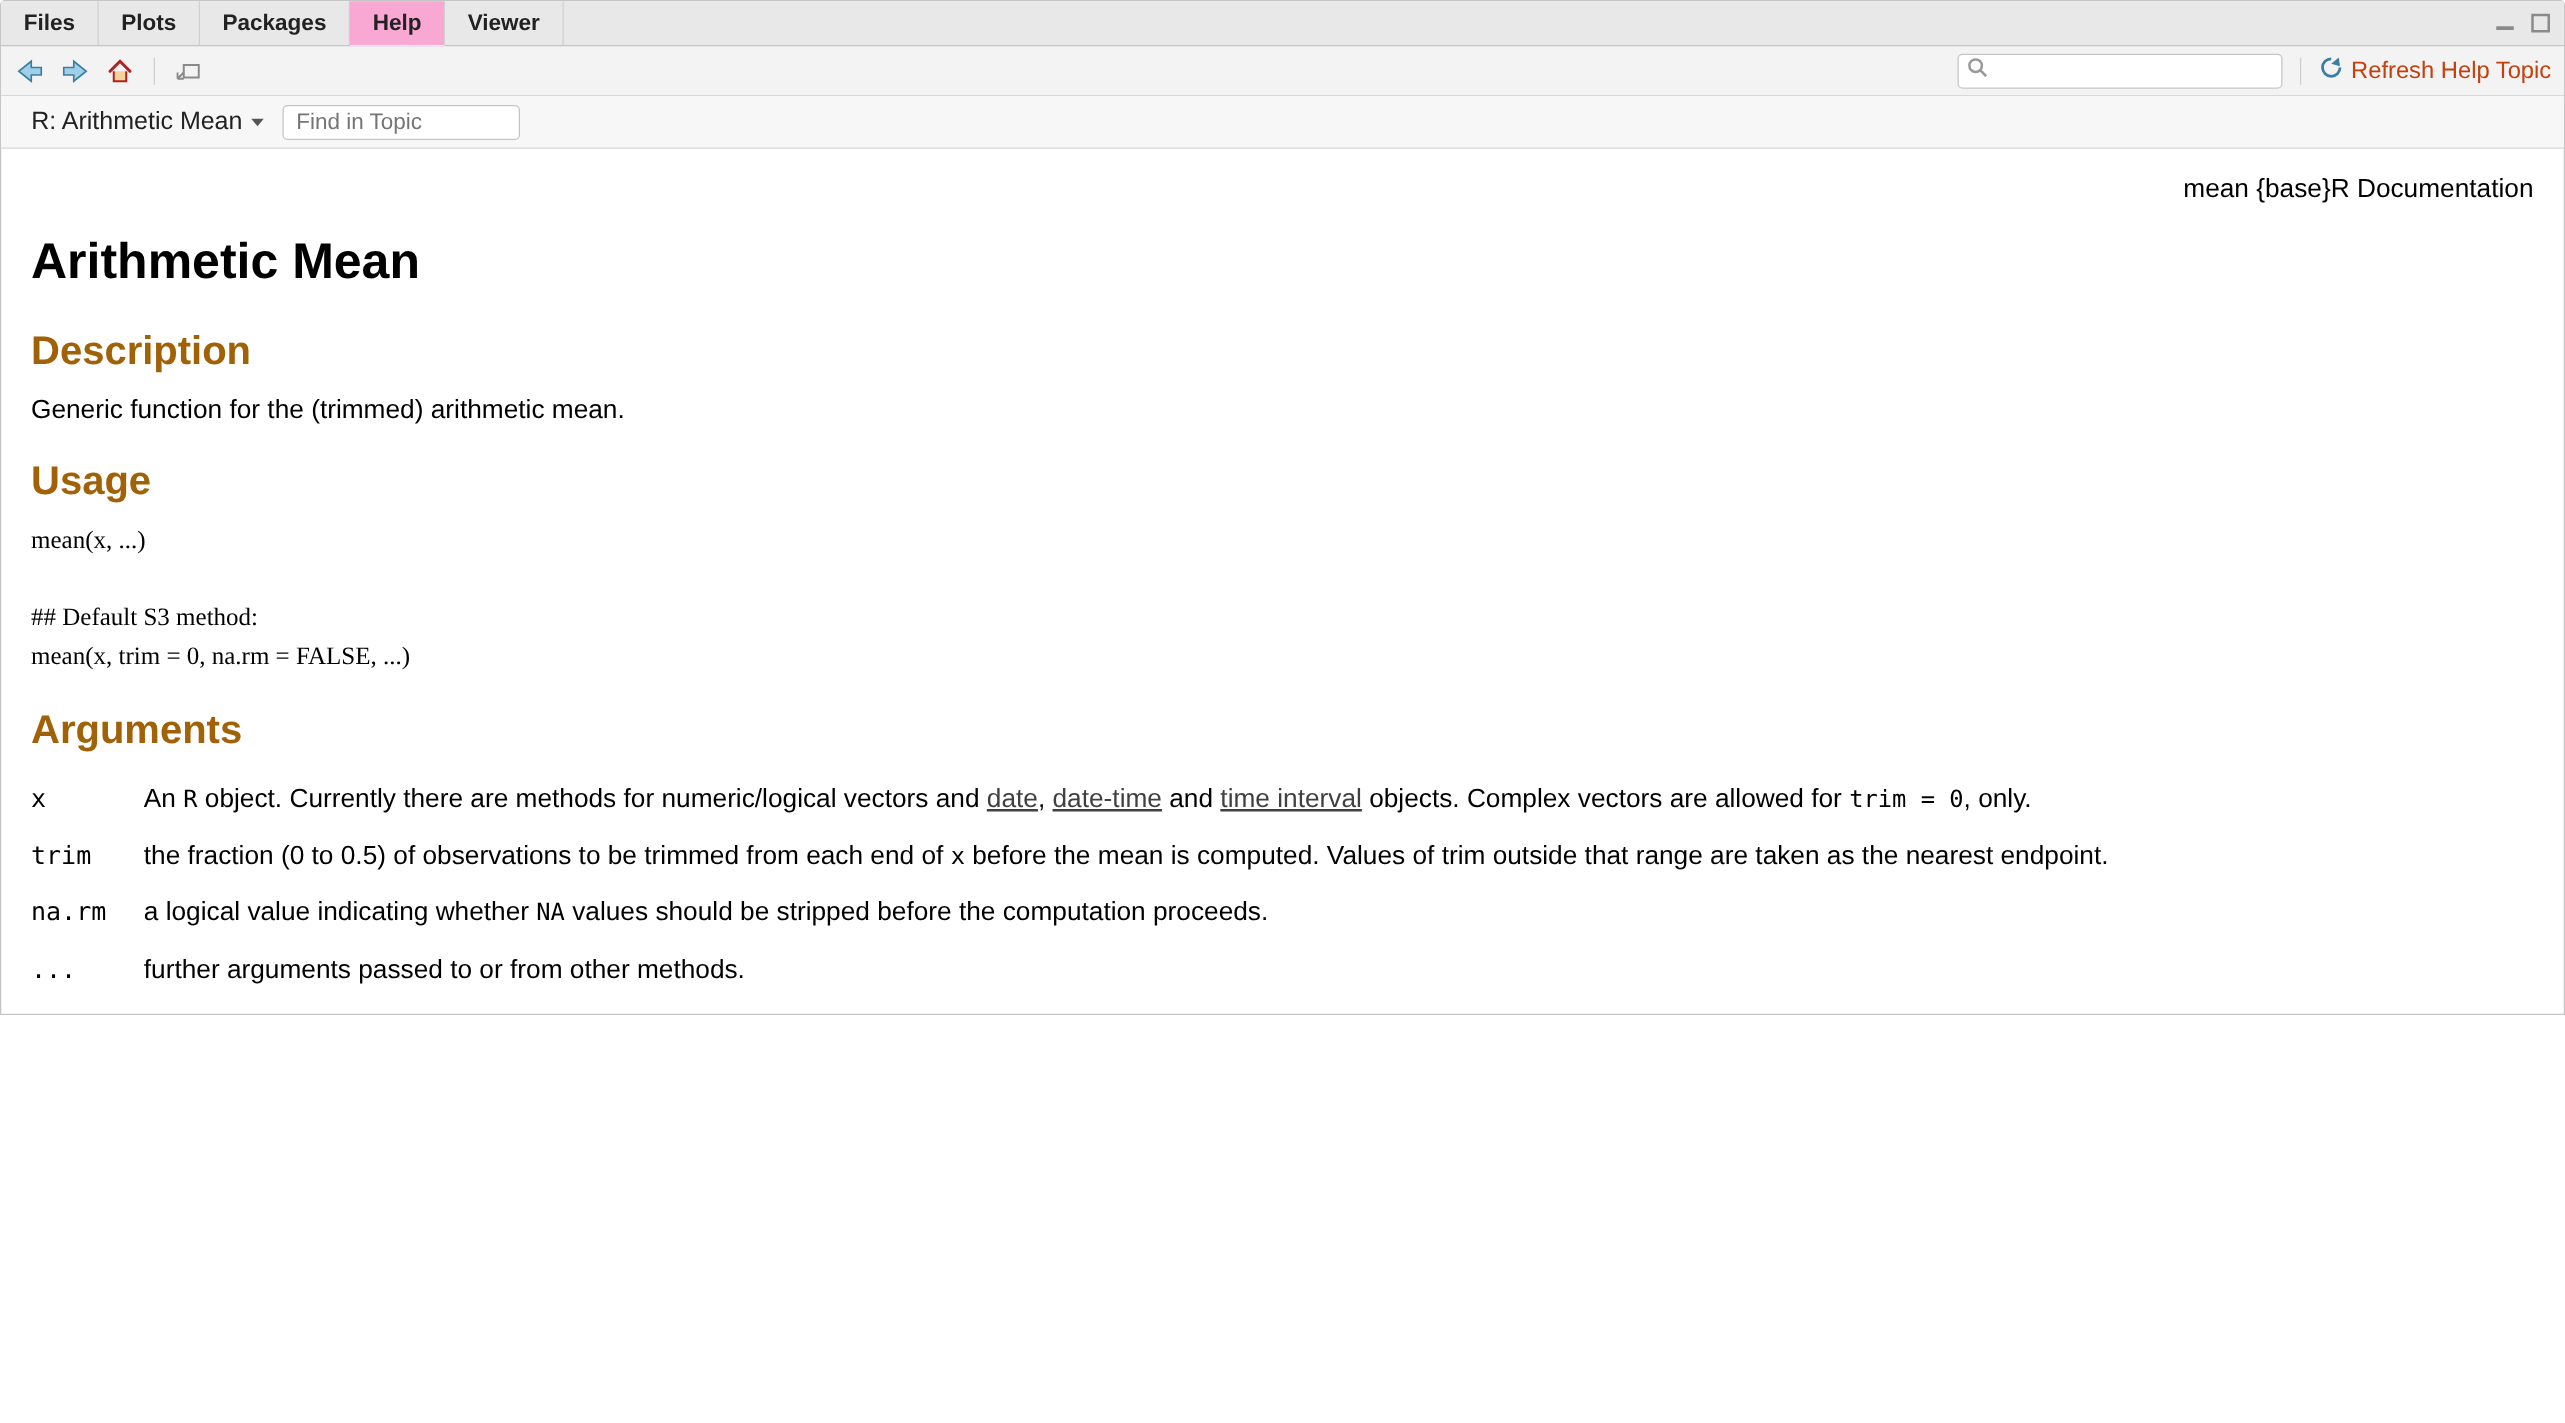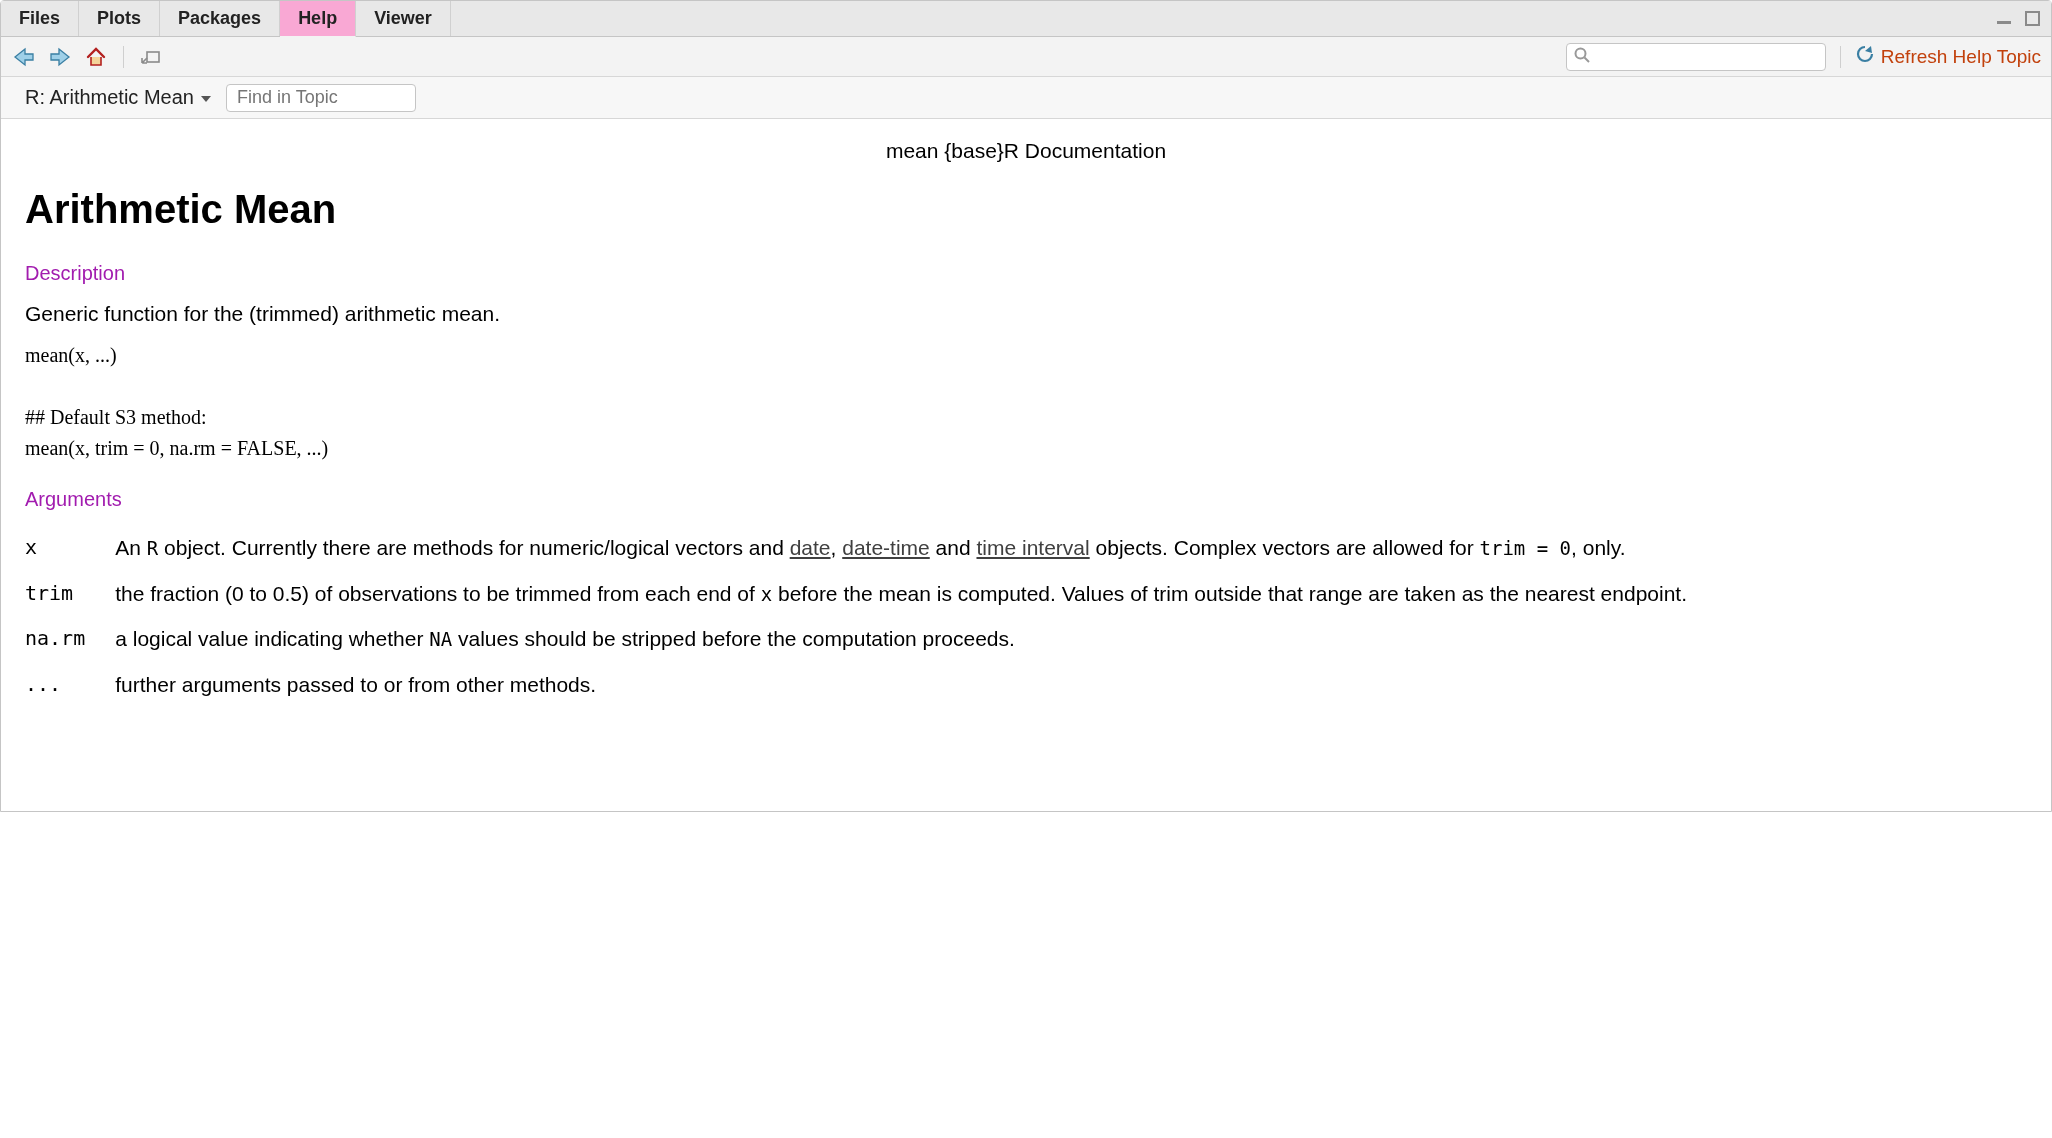--- a/index.html
+++ b/index.html
@@ -23,23 +23,23 @@
     .toolbar .search-box svg { flex: 0 0 auto; }
     .toolbar .search-box input { border: none; outline: none; font-size: 15px; width: 100%; padding-left: 6px; background: transparent; }
     .toolbar .refresh { display: flex; align-items: center; gap: 6px; font-size: 19px; color: #c2410c; cursor: pointer; }
 
     .subbar { display: flex; align-items: center; height: 42px; background: #f7f7f7; border-bottom: 1px solid #d7d7d7; padding: 0 24px; gap: 14px; }
     .subbar .topic { font-size: 20px; color: #222; display: flex; align-items: center; gap: 6px; cursor: pointer; }
     .subbar .find { border: 1px solid #c5c5c5; border-radius: 4px; height: 28px; padding: 0 10px; font-size: 18px; color: #ef4444; background: #fff; outline: none; width: 190px; }
 
     
     .doc { padding: 20px 24px 40px 24px; height: calc(100% - 36px - 40px - 42px); overflow: auto; font-family: "Helvetica Neue", Helvetica, Arial, sans-serif; }
-    .doc-headerline { display: flex; justify-content: center; font-size: 21px; color: #000; margin-bottom: 24px; }
+    .doc-headerline { display: flex; justify-content: flex-end; font-size: 21px; color: #000; margin-bottom: 24px; }
     .doc h1 { font-size: 40px; font-weight: 600; margin: 12px 0 30px 0; }
-    .doc h2 { font-size: 20px; font-weight: 400; color: #a21caf; margin: 24px 0 14px 0; }
+    .doc h2 { font-size: 32px; font-weight: 700; color: #a16207; margin: 24px 0 14px 0; }
     .doc p { font-size: 21px; line-height: 1.4; margin-bottom: 12px; }
     .doc pre { font-family: Liberation Serif, serif; font-size: 20px; line-height: 1.55; white-space: pre; margin: 10px 0 20px 0; }
     .doc code, .doc .mono { font-family: "Menlo", "Consolas", monospace; font-size: 19px; }
     .args { border-collapse: collapse; }
     .args td { vertical-align: top; padding: 8px 0; font-size: 21px; line-height: 1.4; }
     .args td.term { font-family: "Menlo", "Consolas", monospace; font-size: 20px; padding-right: 30px; white-space: nowrap; }
     .doc a { color: #404040; text-decoration: underline; cursor: pointer; }
   </style>
 </head>
 <body>
@@ -128,20 +128,21 @@
     <div class="doc-headerline">
       <span>mean {base}</span>
       <span>R Documentation</span>
     </div>
 
     <h1>Arithmetic Mean</h1>
 
     <h2>Description</h2>
     <p>Generic function for the (trimmed) arithmetic mean.</p>
 
+    <h2>Usage</h2>
     <pre>mean(x, ...)
 
 ## Default S3 method:
 mean(x, trim = 0, na.rm = FALSE, ...)</pre>
 
     <h2>Arguments</h2>
     <table class="args">
       <tbody>
           <tr>
         <td class="term">x</td>

